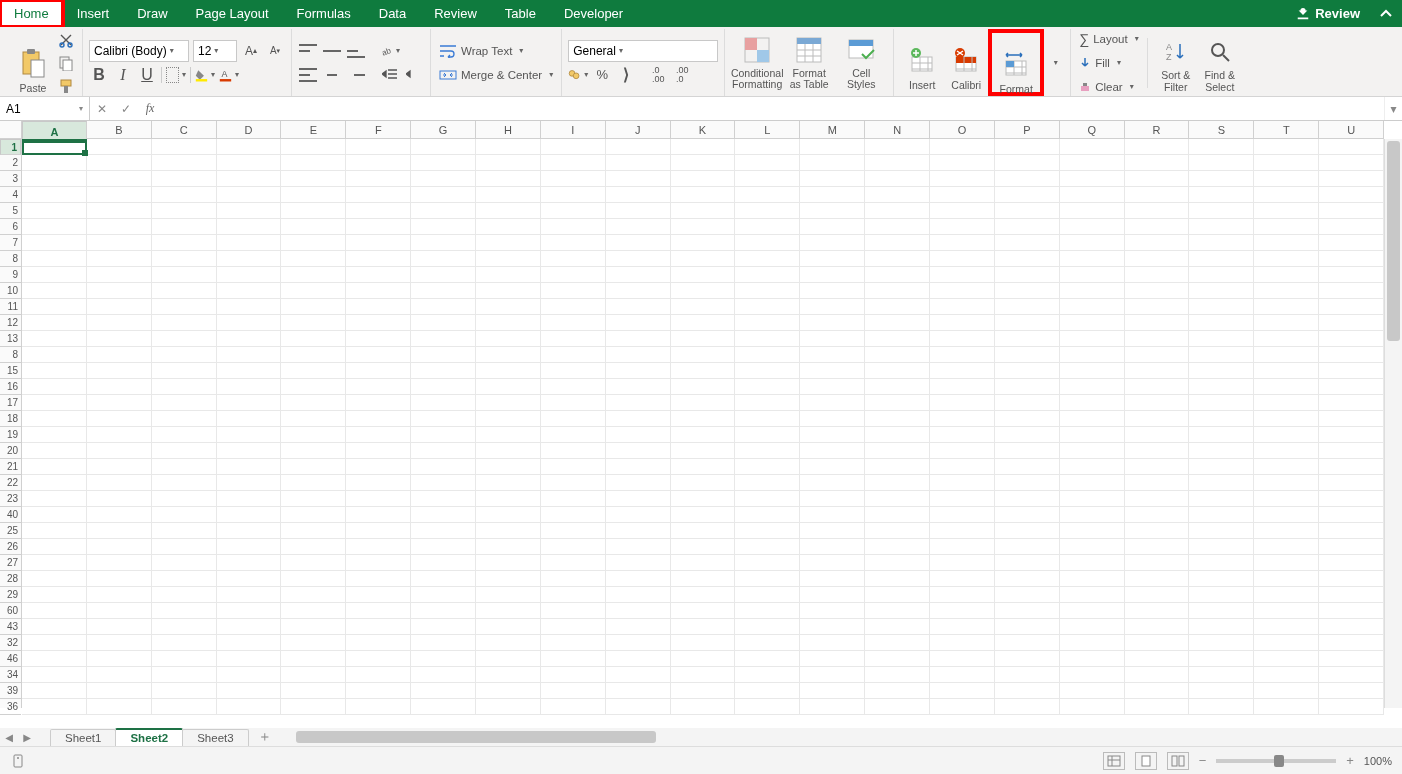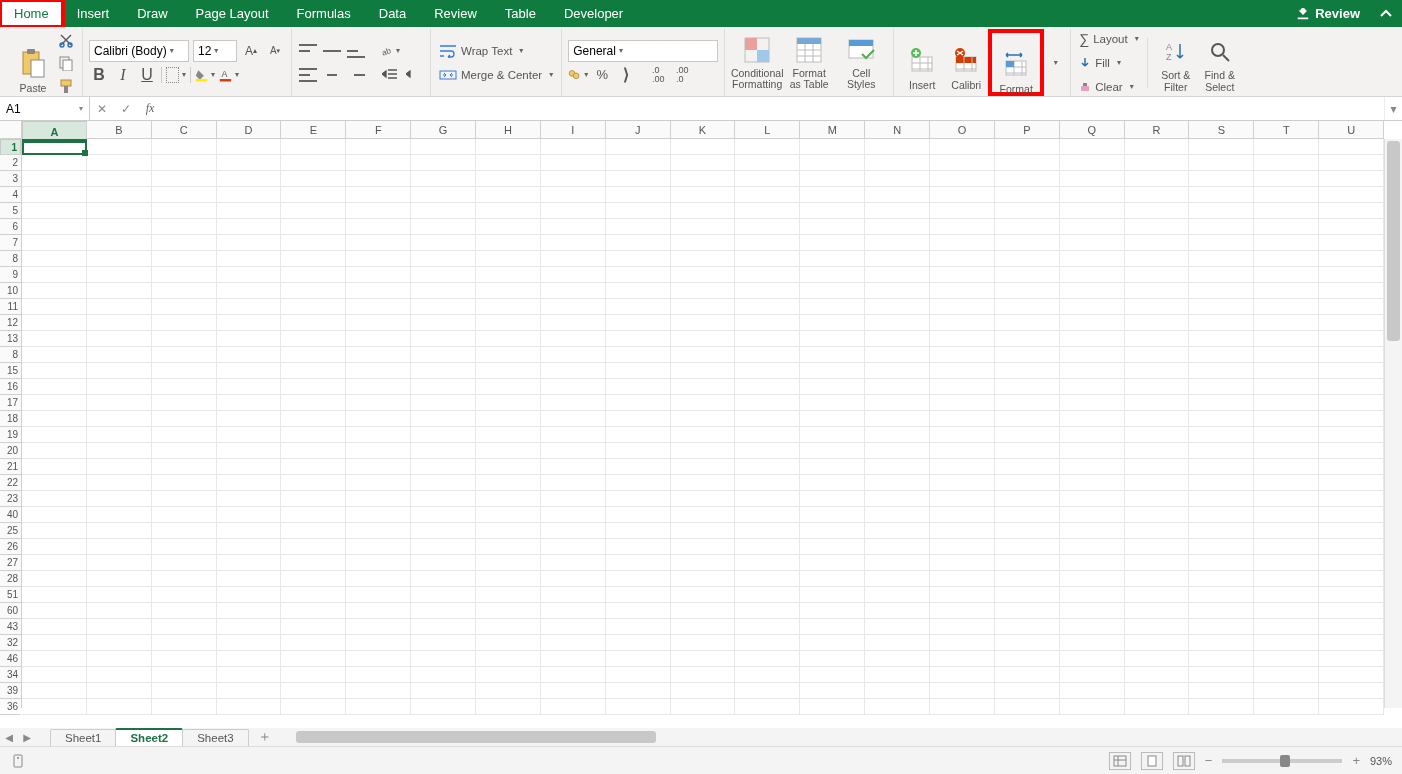--- a/index.html
+++ b/index.html
@@ -486,21 +486,21 @@
       <div>19</div>
       <div>20</div>
       <div>21</div>
       <div>22</div>
       <div>23</div>
       <div>40</div>
       <div>25</div>
       <div>26</div>
       <div>27</div>
       <div>28</div>
-      <div>51</div>
+      <div>29</div>
       <div>60</div>
       <div>43</div>
       <div>32</div>
       <div>46</div>
       <div>34</div>
       <div>39</div>
       <div>36</div>
     </div>
  <div class="cells" id="cells">
    <div class="selcell"></div>
@@ -1374,14 +1374,14 @@
       <svg width="14" height="12" viewBox="0 0 14 12">
         <rect x="1" y="1" width="5" height="10" fill="none" stroke="#888"></rect>
         <rect x="8" y="1" width="5" height="10" fill="none" stroke="#888"></rect>
       </svg>
     </div>
   <span class="zminus">−</span>
   <div class="zslider">
       <div class="knob"></div>
     </div>
   <span class="zplus">+</span>
-  <span>93%</span>
+  <span>100%</span>
 </div>
 
 </body></html>

